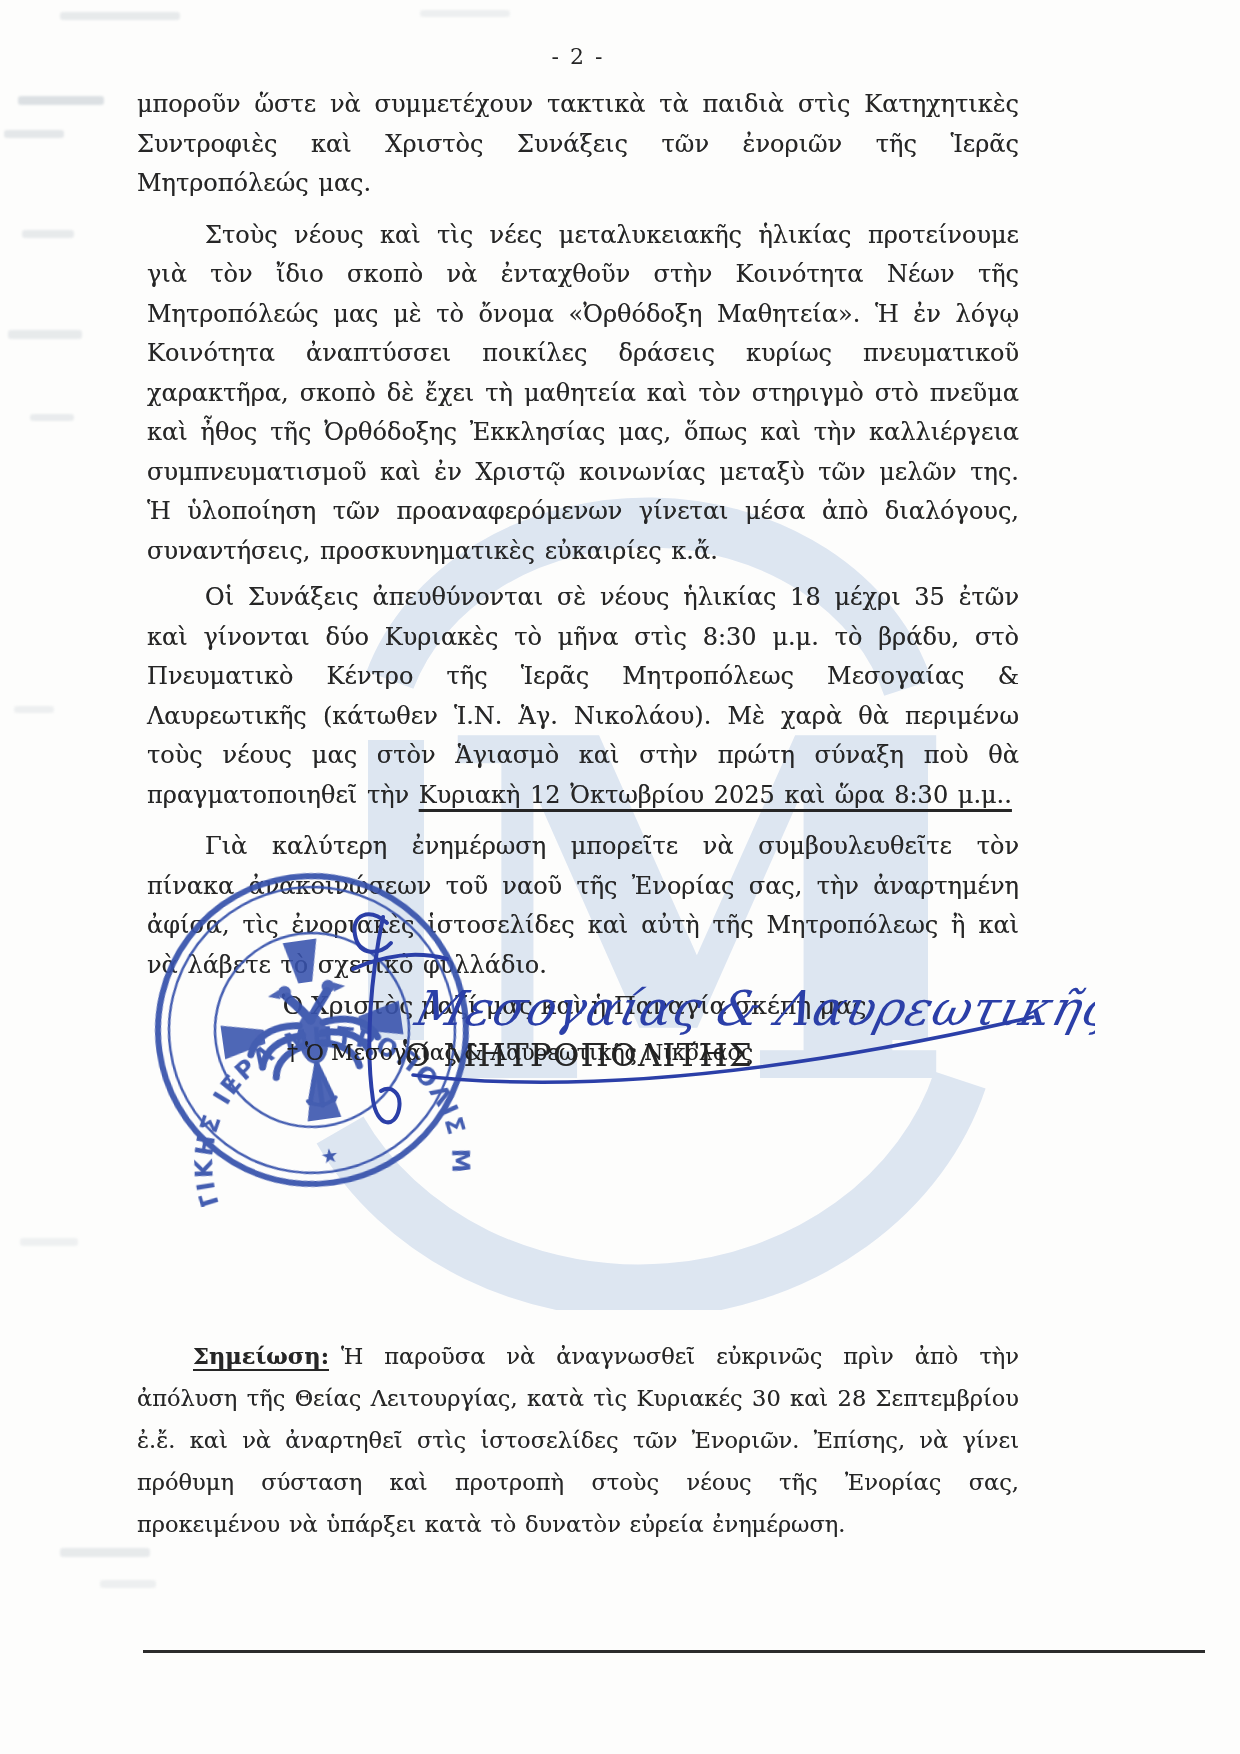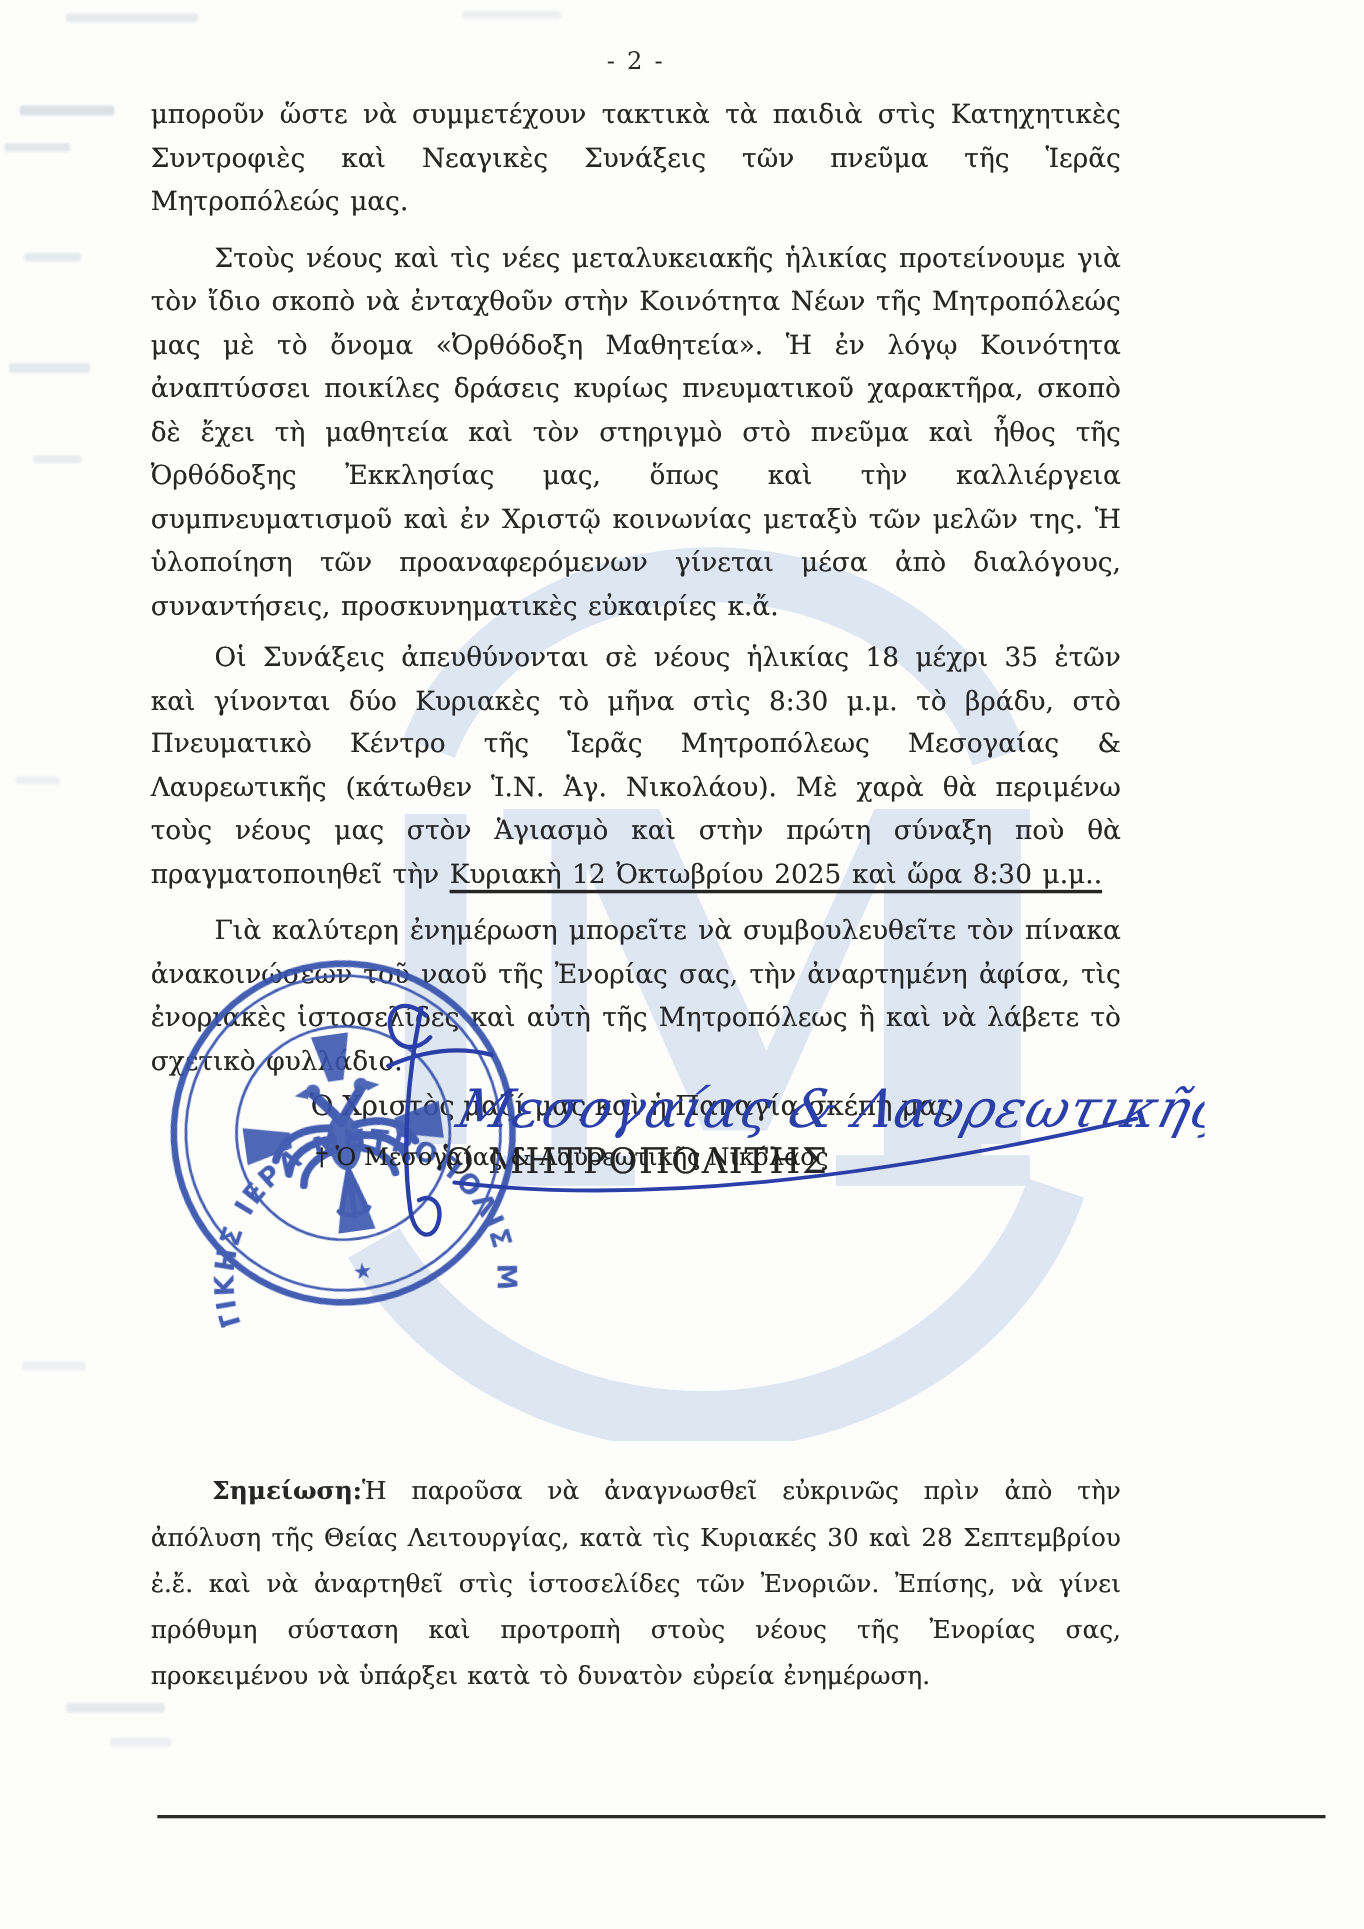--- a/index.html
+++ b/index.html
@@ -21,21 +21,21 @@
     letter-spacing:2px;
   }
   .para{
     margin:0;
     font-size:24px;
     line-height:39.5px;
     text-align:justify;
     word-spacing:2px;
     text-shadow:0 0 0.5px rgba(45,45,45,0.55);
   }
-  .para.indent{text-indent:58px;}
+  .para.indent{text-indent:58px;margin-left:10px;}
   .p1{margin-top:16px;}
   .p2{margin-top:12px;}
   .p3{margin-top:7px;}
   .p4{margin-top:12px;}
   .underline-date{
     text-decoration:underline;
     text-decoration-thickness:2.5px;
     text-underline-offset:6px;
   }
   .blessing{
@@ -52,23 +52,24 @@
     text-shadow:0 0 0.5px rgba(45,45,45,0.55);
   }
   .note-block{
     position:absolute;left:137px;top:1312px;width:882px;z-index:3;
     font-size:22.5px;line-height:42px;text-align:justify;
     text-indent:56px;word-spacing:1.5px;
     text-shadow:0 0 0.5px rgba(45,45,45,0.5);
   }
   .note-label{
     font-weight:bold;
+    text-decoration:underline;
     text-decoration-thickness:2px;
     text-underline-offset:5px;
-    margin-right:0;
+    margin-right:12px;
   }
   .watermark{position:absolute;left:260px;top:430px;z-index:1;opacity:0.85;}
   .stamp{position:absolute;left:152px;top:870px;z-index:4;transform:rotate(-8deg);filter:blur(0.35px);opacity:0.93;}
   .signature{position:absolute;left:295px;top:905px;z-index:5;}
   .typed-attribution{
     position:absolute;left:287px;top:1040px;z-index:6;
     font-size:22px;color:#1f1f1f;
     text-shadow:0 0 0.5px rgba(45,45,45,0.55);
   }
   .footer-rule{
@@ -108,21 +109,21 @@
       <path d="M 80,700 A 335,295 0 0 0 700,650" stroke-width="54"></path>
     </g>
     <rect x="108" y="310" width="56" height="300" fill="#d8e2f0"></rect>
     <rect x="612" y="310" width="56" height="300" fill="#d8e2f0"></rect>
     <text x="178" y="648" font-size="470" font-weight="bold" fill="#d8e2f0" font-family="'DejaVu Serif',serif">Μ</text>
   </svg>
 
   <div class="content">
     <div class="page-number">- 2 -</div>
 
-    <p class="para p1">μποροῦν ὥστε νὰ συμμετέχουν τακτικὰ τὰ παιδιὰ στὶς Κατηχητικὲς Συντροφιὲς καὶ Νεαγικὲς Συνάξεις τῶν πνεῦμα τῆς Ἱερᾶς Μητροπόλεώς μας.</p>
+    <p class="para p1">μποροῦν ὥστε νὰ συμμετέχουν τακτικὰ τὰ παιδιὰ στὶς Κατηχητικὲς Συντροφιὲς καὶ Χριστὸς Συνάξεις τῶν ἐνοριῶν τῆς Ἱερᾶς Μητροπόλεώς μας.</p>
     <p class="para indent p2">Στοὺς νέους καὶ τὶς νέες μεταλυκειακῆς ἡλικίας προτείνουμε γιὰ τὸν ἴδιο σκοπὸ νὰ ἐνταχθοῦν στὴν Κοινότητα Νέων τῆς Μητροπόλεώς μας μὲ τὸ ὄνομα «Ὀρθόδοξη Μαθητεία». Ἡ ἐν λόγῳ Κοινότητα ἀναπτύσσει ποικίλες δράσεις κυρίως πνευματικοῦ χαρακτῆρα, σκοπὸ δὲ ἔχει τὴ μαθητεία καὶ τὸν στηριγμὸ στὸ πνεῦμα καὶ ἦθος τῆς Ὀρθόδοξης Ἐκκλησίας μας, ὅπως καὶ τὴν καλλιέργεια συμπνευματισμοῦ καὶ ἐν Χριστῷ κοινωνίας μεταξὺ τῶν μελῶν της. Ἡ ὑλοποίηση τῶν προαναφερόμενων γίνεται μέσα ἀπὸ διαλόγους, συναντήσεις, προσκυνηματικὲς εὐκαιρίες κ.ἄ.</p>
     <p class="para indent p3"><span>Οἱ Συνάξεις ἀπευθύνονται σὲ νέους ἡλικίας 18 μέχρι 35 ἐτῶν καὶ γίνονται δύο Κυριακὲς τὸ μῆνα στὶς 8:30 μ.μ. τὸ βράδυ, στὸ Πνευματικὸ Κέντρο τῆς Ἱερᾶς Μητροπόλεως Μεσογαίας &amp; Λαυρεωτικῆς (κάτωθεν Ἱ.Ν. Ἁγ. Νικολάου). Μὲ χαρὰ θὰ περιμένω τοὺς νέους μας στὸν Ἁγιασμὸ καὶ στὴν πρώτη σύναξη ποὺ θὰ πραγματοποιηθεῖ τὴν </span><span class="underline-date">Κυριακὴ 12 Ὀκτωβρίου 2025 καὶ ὥρα 8:30 μ.μ..</span></p>
     <p class="para indent p4">Γιὰ καλύτερη ἐνημέρωση μπορεῖτε νὰ συμβουλευθεῖτε τὸν πίνακα ἀνακοινώσεων τοῦ ναοῦ τῆς Ἐνορίας σας, τὴν ἀναρτημένη ἀφίσα, τὶς ἐνοριακὲς ἱστοσελίδες καὶ αὐτὴ τῆς Μητροπόλεως ἢ καὶ νὰ λάβετε τὸ σχετικὸ φυλλάδιο.</p>
 
     <div class="blessing">Ὁ Χριστὸς μαζί μας καὶ ἡ Παναγία σκέπη μας.</div>
     <div class="metro-title">Ὁ ΜΗΤΡΟΠΟΛΙΤΗΣ</div>
   </div>
 
   <svg class="stamp" width="320" height="320" viewBox="0 0 320 320">
     <g fill="none" stroke="#3752ac">

